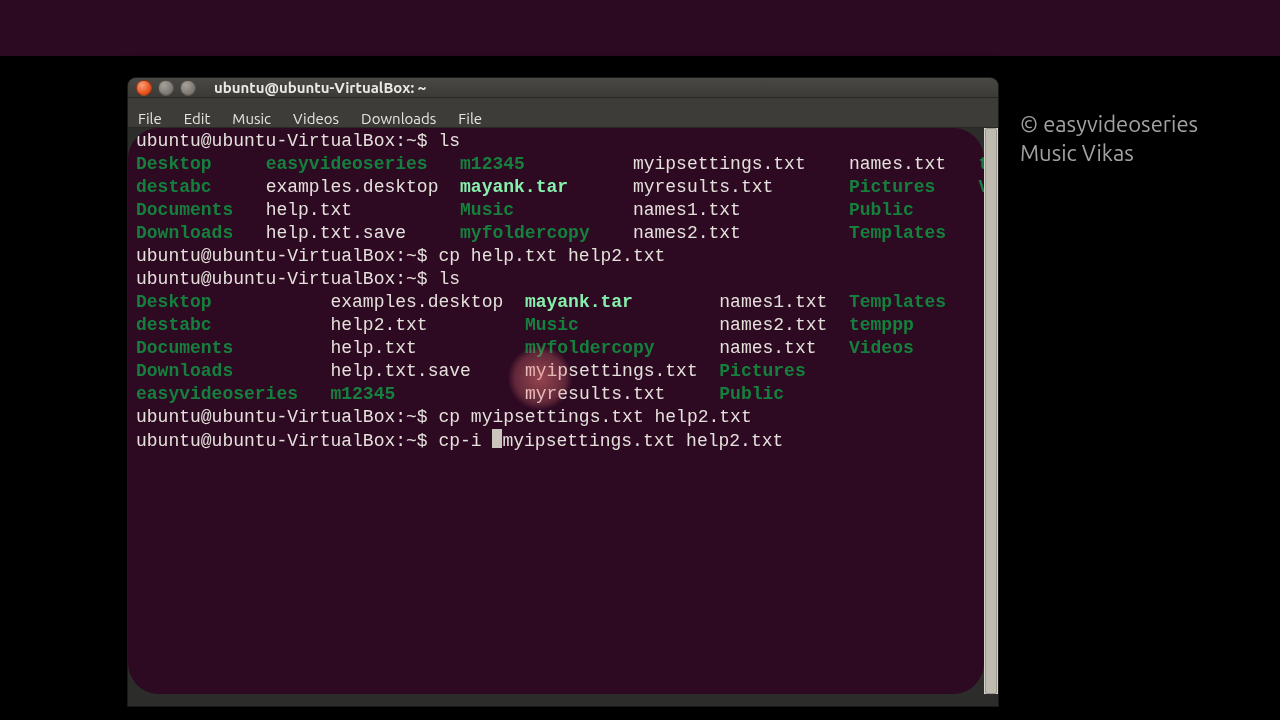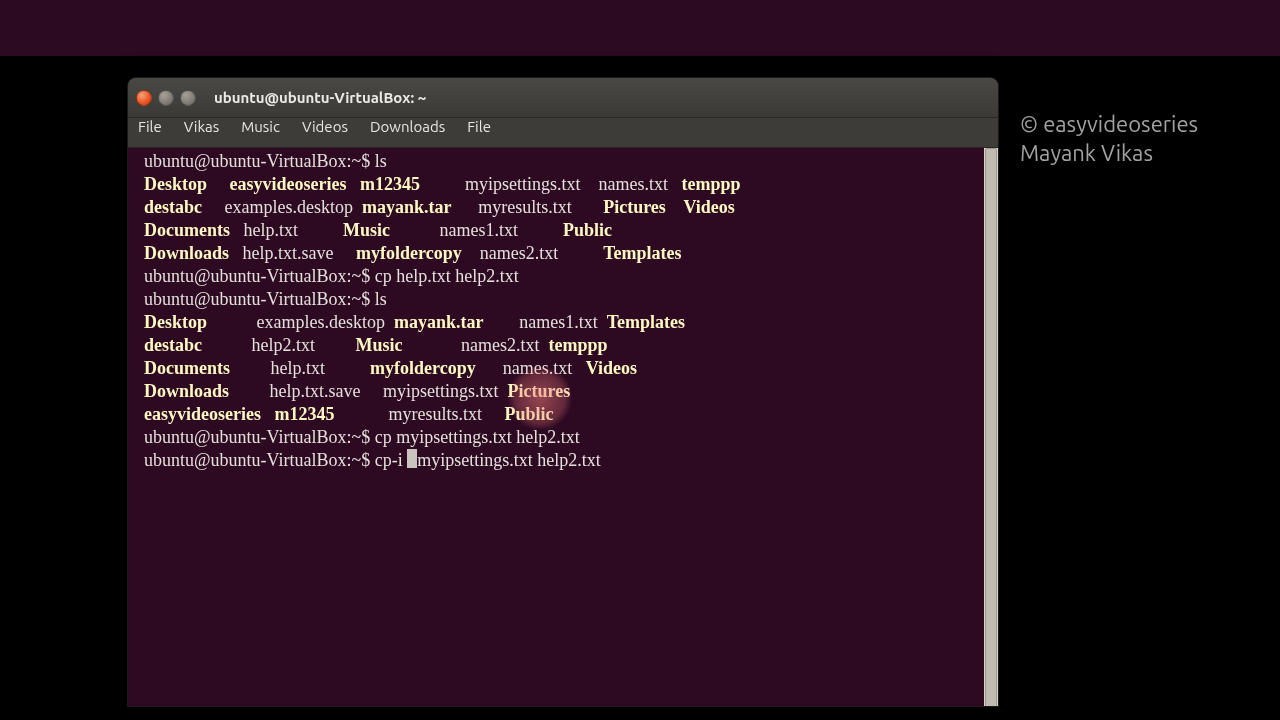--- a/index.html
+++ b/index.html
@@ -33,21 +33,21 @@
     left: 128px;
     top: 78px;
     width: 870px;
     height: 628px;
     background: #2c2c2a;
     border-radius: 8px 8px 0 0;
     box-shadow: 0 0 0 1px #1a1a1a, 0 6px 28px rgba(0,0,0,0.8);
     overflow: hidden;
   }
   .titlebar {
-    height: 40px;
+    height: 20px;
     background: linear-gradient(#4a4844, #3c3a36);
     display: flex;
     align-items: center;
     padding: 0 8px;
     gap: 6px;
     border-bottom: 1px solid #2a2826;
   }
   .tb-btn {
     width: 16px; height: 16px;
     border-radius: 50%;
@@ -60,63 +60,64 @@
   .tb-title {
     margin-left: 12px;
     color: #eceae4;
     font-size: 15px;
     font-weight: 600;
   }
   .menubar {
     height: 30px;
     background: #3e3c38;
     display: flex;
-    align-items: flex-start;
+    align-items: flex-end;
     padding: 0 10px;
     gap: 22px;
     color: #e8e6df;
     font-size: 15px;
     border-bottom: 1px solid #2a2826;
   }
   .menubar span { cursor: default; }
 
   .term-wrap {
     display: flex;
     height: calc(100% - 62px);
   }
   .term {
     flex: 1;
     background: #2d0922;
     color: #e4e1db;
-    font-family: Liberation Serif, serif;
+    font-family: Liberation Mono, monospace;
     font-size: 18px;
     line-height: 23px;
-    padding: 2px 4px 4px 16px;
+    padding: 2px 4px 4px 8px;
     white-space: pre;
     overflow: hidden;
     position: relative;
+    border-radius: 31px;
   }
   .scrollbar {
     width: 14px;
     background: #d7d4cb;
     position: relative;
   }
   .scroll-thumb {
     position: absolute;
     top: 0; left: 1px; right: 1px;
     height: 100%;
     background: #bfbbb0;
     border: 1px solid #9b978d;
     border-radius: 2px;
   }
 
   .c-prompt { color: #e4e1db; }
-  .c-dir    { color: #fef9c3; font-weight: bold; }
+  .c-dir    { color: #15803d; font-weight: bold; }
   .c-file   { color: #e4e1db; }
-  .c-tar    { color: #fef9c3; font-weight: bold; }
+  .c-tar    { color: #86efac; font-weight: bold; }
   .cursor-blk {
     display: inline-block;
     width: 10px; height: 19px;
     background: #c9c5bd;
     vertical-align: -2px;
   }
   .click-highlight {
     position: absolute;
     width: 64px; height: 64px;
     border-radius: 50%;
@@ -124,33 +125,33 @@
     pointer-events: none;
   }
 </style>
 </head>
 <body>
 
 <div class="top-strip"></div>
 
 <div class="watermark">
   <div class="line1">© easyvideoseries</div>
-  <div class="line2">Mayank Vikas</div>
+  <div class="line2">Music Vikas</div>
 </div>
 
 <div class="window">
   <div class="titlebar">
     <span class="tb-btn tb-close"></span>
     <span class="tb-btn tb-min"></span>
     <span class="tb-btn tb-max"></span>
     <span class="tb-title">ubuntu@ubuntu-VirtualBox: ~</span>
   </div>
   <div class="menubar">
     <span>File</span>
-    <span>Vikas</span>
+    <span>Edit</span>
     <span>Music</span>
     <span>Videos</span>
     <span>Downloads</span>
     <span>File</span>
   </div>
   <div class="term-wrap">
     <div class="term" id="term"><div><span class="c-prompt">ubuntu@ubuntu-VirtualBox:~$ ls</span></div><div><span class="c-dir">Desktop     </span><span class="c-dir">easyvideoseries   </span><span class="c-dir">m12345          </span><span class="c-file">myipsettings.txt    </span><span class="c-file">names.txt   </span><span class="c-dir">temppp</span></div><div><span class="c-dir">destabc     </span><span class="c-file">examples.desktop  </span><span class="c-tar">mayank.tar      </span><span class="c-file">myresults.txt       </span><span class="c-dir">Pictures    </span><span class="c-dir">Videos</span></div><div><span class="c-dir">Documents   </span><span class="c-file">help.txt          </span><span class="c-dir">Music           </span><span class="c-file">names1.txt          </span><span class="c-dir">Public      </span><span class="c-file"></span></div><div><span class="c-dir">Downloads   </span><span class="c-file">help.txt.save     </span><span class="c-dir">myfoldercopy    </span><span class="c-file">names2.txt          </span><span class="c-dir">Templates   </span><span class="c-file"></span></div><div><span class="c-prompt">ubuntu@ubuntu-VirtualBox:~$ cp help.txt help2.txt</span></div><div><span class="c-prompt">ubuntu@ubuntu-VirtualBox:~$ ls</span></div><div><span class="c-dir">Desktop           </span><span class="c-file">examples.desktop  </span><span class="c-tar">mayank.tar        </span><span class="c-file">names1.txt  </span><span class="c-dir">Templates</span></div><div><span class="c-dir">destabc           </span><span class="c-file">help2.txt         </span><span class="c-dir">Music             </span><span class="c-file">names2.txt  </span><span class="c-dir">temppp</span></div><div><span class="c-dir">Documents         </span><span class="c-file">help.txt          </span><span class="c-dir">myfoldercopy      </span><span class="c-file">names.txt   </span><span class="c-dir">Videos</span></div><div><span class="c-dir">Downloads         </span><span class="c-file">help.txt.save     </span><span class="c-file">myipsettings.txt  </span><span class="c-dir">Pictures    </span><span class="c-file"></span></div><div><span class="c-dir">easyvideoseries   </span><span class="c-dir">m12345            </span><span class="c-file">myresults.txt     </span><span class="c-dir">Public      </span><span class="c-file"></span></div><div><span class="c-prompt">ubuntu@ubuntu-VirtualBox:~$ cp myipsettings.txt help2.txt</span></div><div><span class="c-prompt">ubuntu@ubuntu-VirtualBox:~$ cp-i </span><span class="cursor-blk"></span><span class="c-prompt">myipsettings.txt help2.txt</span></div><div class="click-highlight" style="left: 380px; top: 218px;"></div></div>
     <div class="scrollbar">
       <div class="scroll-thumb"></div>
     </div>

